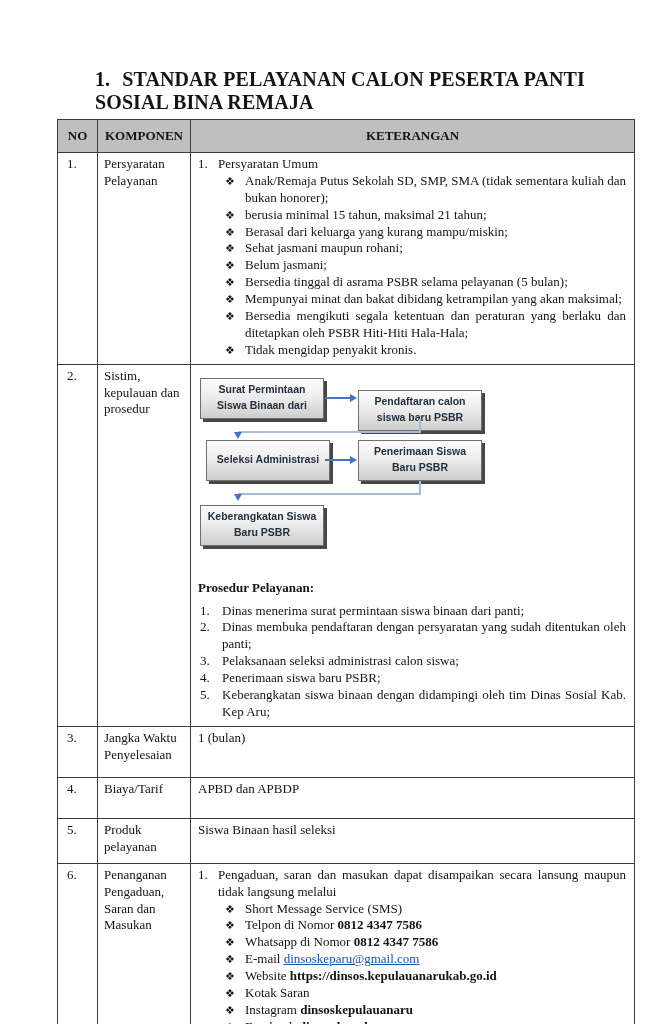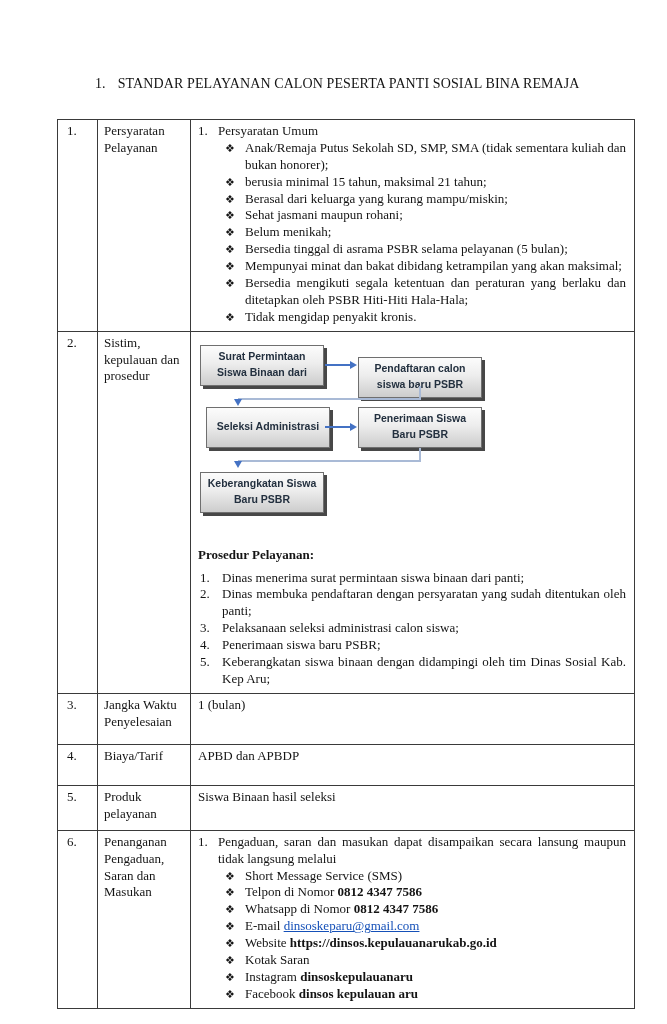--- a/index.html
+++ b/index.html
@@ -2,22 +2,22 @@
 <html><head>
 <meta charset="utf-8">
 <style>
   html,body { margin:0; padding:0; background:#e9e9e9; }
   .page {
     position:relative; width:667px; height:1024px; margin:0 auto;
     background:#ffffff; overflow:hidden;
     font-family:"Liberation Serif", serif; color:#141414;
   }
   .doc-title {
-    position:absolute; left:95px; top:76px; width:530px;
-    font-size:14px; font-weight:normal; letter-spacing:0.1px;
+    position:absolute; left:95px; top:68px; width:530px;
+    font-size:20px; font-weight:bold; letter-spacing:0.1px;
   }
   .doc-title .tno { display:inline-block; margin-right:12px; }
   .doc-subtitle {
     position:absolute; left:120px; top:92px; width:430px;
     font-size:13.5px; font-weight:bold;
   }
   .doc-subtitle .sno { display:inline-block; margin-right:11px; }
   .doc-subtitle .ital { font-style:italic; }
 
   table.tbl {
@@ -106,20 +106,25 @@
   </div>
 
 
   <table class="tbl">
     <colgroup>
         <col class="c-no">
         <col class="c-komp">
         <col class="c-ket">
       </colgroup>
     <tbody>
+        <tr>
+      <th>NO</th>
+      <th>KOMPONEN</th>
+      <th>KETERANGAN</th>
+    </tr>
 
     <tr>
       <td class="no-cell">1.</td>
       <td>Persyaratan Pelayanan</td>
       <td class="ket-cell">
         <div class="num-item">
           <span class="num">1.</span>
           <span class="ntext">Persyaratan Umum</span>
         </div>
         <ul class="bullets">
@@ -134,21 +139,21 @@
           <li>
                 <span class="glyph">❖</span>
                 <span class="btext jst">Berasal dari keluarga yang kurang mampu/miskin;</span>
               </li>
           <li>
                 <span class="glyph">❖</span>
                 <span class="btext jst">Sehat jasmani maupun rohani;</span>
               </li>
           <li>
                 <span class="glyph">❖</span>
-                <span class="btext jst">Belum menikah;</span>
+                <span class="btext jst">Belum jasmani;</span>
               </li>
           <li>
                 <span class="glyph">❖</span>
                 <span class="btext jst">Bersedia tinggal di asrama PSBR selama pelayanan (5 bulan);</span>
               </li>
           <li>
                 <span class="glyph">❖</span>
                 <span class="btext jst">Mempunyai minat dan bakat dibidang ketrampilan yang akan maksimal;</span>
               </li>
           <li>

